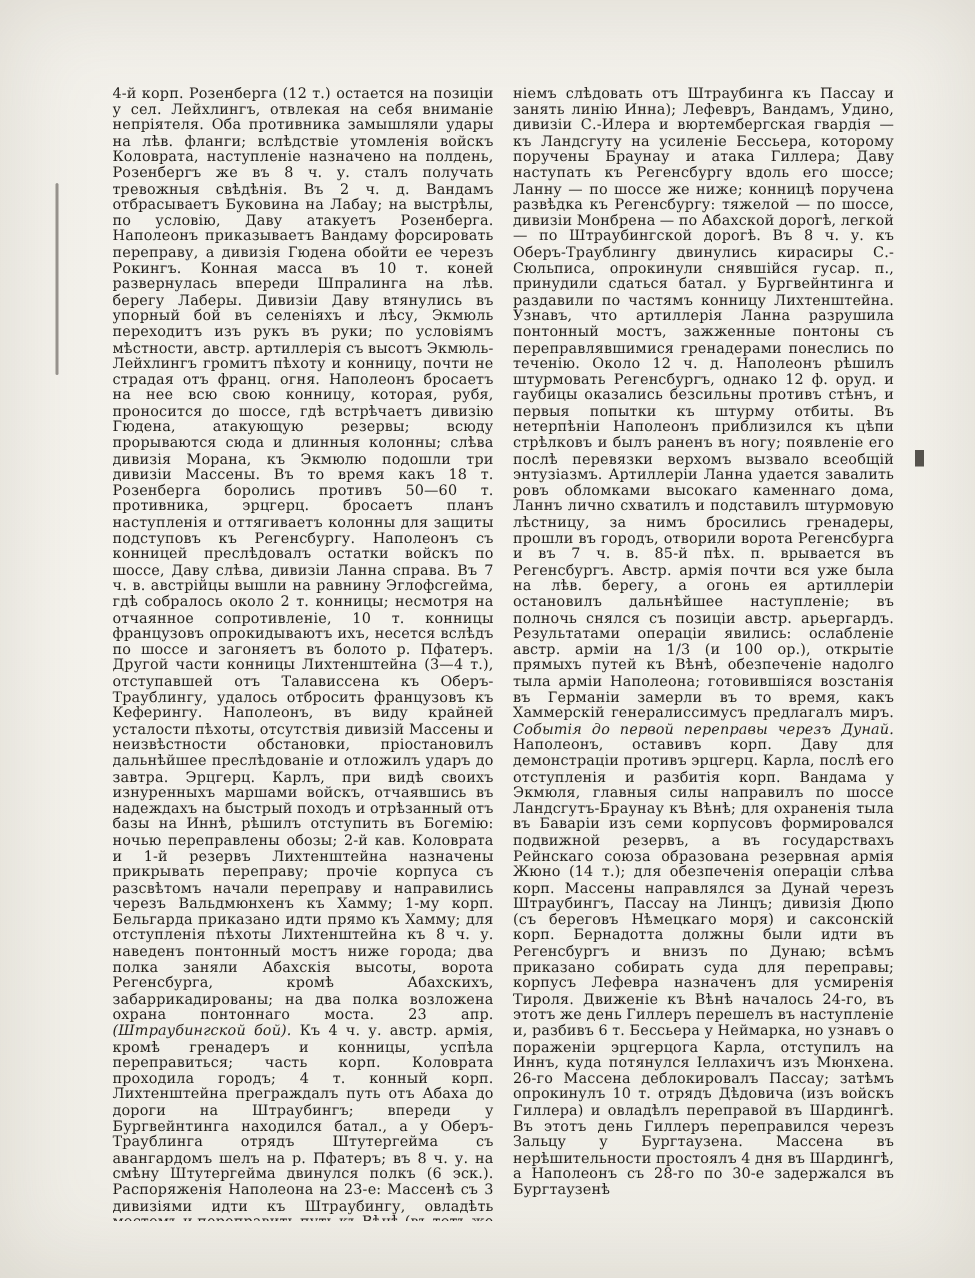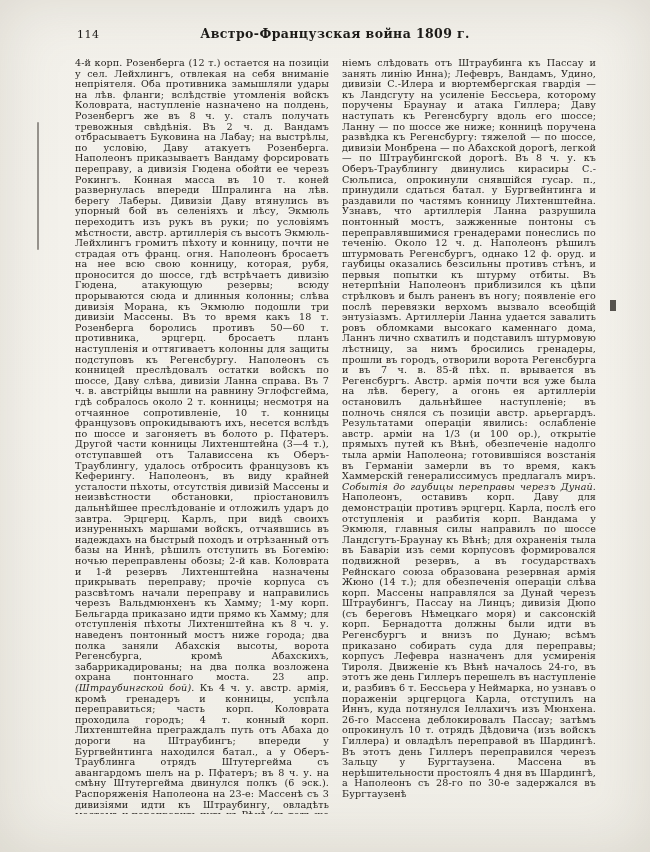--- a/index.html
+++ b/index.html
@@ -82,31 +82,27 @@
   }
 </style>
 </head>
 <body>
 
 <div class="page">
 
   <div class="artifact-line"></div>
   <div class="artifact-dot"></div>
 
-  <div class="header">
-    <span class="pagenum">114</span>
-    <span class="title">Австро-Французская война 1809 г.</span>
-  </div>
 
   <div class="columns">
     <div class="col">
       <span>4-й корп. Розенберга (12 т.) остается на позиціи у сел. Лейхлингъ, отвлекая на себя вниманіе непріятеля. Оба противника замышляли удары на лѣв. фланги; вслѣдствіе утомленія войскъ Коловрата, наступленіе назначено на полдень, Розенбергъ же въ 8 ч. у. сталъ получать тревожныя свѣдѣнія. Въ 2 ч. д. Вандамъ отбрасываетъ Буковина на Лабау; на выстрѣлы, по условію, Даву атакуетъ Розенберга. Наполеонъ приказываетъ Вандаму форсировать переправу, а дивизія Гюдена обойти ее черезъ Рокингъ. Конная масса въ 10 т. коней развернулась впереди Шпралинга на лѣв. берегу Лаберы. Дивизіи Даву втянулись въ упорный бой въ селеніяхъ и лѣсу, Экмюль переходитъ изъ рукъ въ руки; по условіямъ мѣстности, австр. артиллерія съ высотъ Экмюль-Лейхлингъ громитъ пѣхоту и конницу, почти не страдая отъ франц. огня. Наполеонъ бросаетъ на нее всю свою конницу, которая, рубя, проносится до шоссе, гдѣ встрѣчаетъ дивизію Гюдена, атакующую резервы; всюду прорываются сюда и длинныя колонны; слѣва дивизія Морана, къ Экмюлю подошли три дивизіи Массены. Въ то время какъ 18 т. Розенберга боролись противъ 50—60 т. противника, эрцгерц. бросаетъ планъ наступленія и оттягиваетъ колонны для защиты подступовъ къ Регенсбургу. Наполеонъ съ конницей преслѣдовалъ остатки войскъ по шоссе, Даву слѣва, дивизіи Ланна справа. Въ 7 ч. в. австрійцы вышли на равнину Эглофсгейма, гдѣ собралось около 2 т. конницы; несмотря на отчаянное сопротивленіе, 10 т. конницы французовъ опрокидываютъ ихъ, несется вслѣдъ по шоссе и загоняетъ въ болото р. Пфатеръ. Другой части конницы Лихтенштейна (3—4 т.), отступавшей отъ Талависсена къ Оберъ-Траублингу, удалось отбросить французовъ къ Кеферингу. Наполеонъ, въ виду крайней усталости пѣхоты, отсутствія дивизій Массены и неизвѣстности обстановки, пріостановилъ дальнѣйшее преслѣдованіе и отложилъ ударъ до завтра. Эрцгерц. Карлъ, при видѣ своихъ изнуренныхъ маршами войскъ, отчаявшись въ надеждахъ на быстрый походъ и отрѣзанный отъ базы на Иннѣ, рѣшилъ отступить въ Богемію: ночью переправлены обозы; 2-й кав. Коловрата и 1-й резервъ Лихтенштейна назначены прикрывать переправу; прочіе корпуса съ разсвѣтомъ начали переправу и направились черезъ Вальдмюнхенъ къ Хамму; 1-му корп. Бельгарда приказано идти прямо къ Хамму; для отступленія пѣхоты Лихтенштейна къ 8 ч. у. наведенъ понтонный мостъ ниже города; два полка заняли Абахскія высоты, ворота Регенсбурга, кромѣ Абахскихъ, забаррикадированы; на два полка возложена охрана понтоннаго моста. 23 апр.</span>
        <span class="it">(Штраубингской бой).</span>
        <span>Къ 4 ч. у. австр. армія, кромѣ гренадеръ и конницы, успѣла переправиться; часть корп. Коловрата проходила городъ; 4 т. конный корп. Лихтенштейна преграждалъ путь отъ Абаха до дороги на Штраубингъ; впереди у Бургвейнтинга находился батал., а у Оберъ-Траублинга отрядъ Штутергейма съ авангардомъ шелъ на р. Пфатеръ; въ 8 ч. у. на смѣну Штутергейма двинулся полкъ (6 эск.). Распоряженія Наполеона на 23-е: Массенѣ съ 3 дивизіями идти къ Штраубингу, овладѣть мостомъ и переправить путь къ Вѣнѣ (въ тотъ же день замѣнено приказа-</span>
     </div>
     <div class="col">
       <span>ніемъ слѣдовать отъ Штраубинга къ Пассау и занять линію Инна); Лефевръ, Вандамъ, Удино, дивизіи С.-Илера и вюртембергская гвардія — къ Ландсгуту на усиленіе Бессьера, которому поручены Браунау и атака Гиллера; Даву наступать къ Регенсбургу вдоль его шоссе; Ланну — по шоссе же ниже; конницѣ поручена развѣдка къ Регенсбургу: тяжелой — по шоссе, дивизіи Монбрена — по Абахской дорогѣ, легкой — по Штраубингской дорогѣ. Въ 8 ч. у. къ Оберъ-Траублингу двинулись кирасиры С.-Сюльписа, опрокинули снявшійся гусар. п., принудили сдаться батал. у Бургвейнтинга и раздавили по частямъ конницу Лихтенштейна. Узнавъ, что артиллерія Ланна разрушила понтонный мостъ, зажженные понтоны съ переправлявшимися гренадерами понеслись по теченію. Около 12 ч. д. Наполеонъ рѣшилъ штурмовать Регенсбургъ, однако 12 ф. оруд. и гаубицы оказались безсильны противъ стѣнъ, и первыя попытки къ штурму отбиты. Въ нетерпѣніи Наполеонъ приблизился къ цѣпи стрѣлковъ и былъ раненъ въ ногу; появленіе его послѣ перевязки верхомъ вызвало всеобщій энтузіазмъ. Артиллеріи Ланна удается завалить ровъ обломками высокаго каменнаго дома, Ланнъ лично схватилъ и подставилъ штурмовую лѣстницу, за нимъ бросились гренадеры, прошли въ городъ, отворили ворота Регенсбурга и въ 7 ч. в. 85-й пѣх. п. врывается въ Регенсбургъ. Австр. армія почти вся уже была на лѣв. берегу, а огонь ея артиллеріи остановилъ дальнѣйшее наступленіе; въ полночь снялся съ позиціи австр. арьергардъ. Результатами операціи явились: ослабленіе австр. арміи на 1/3 (и 100 ор.), открытіе прямыхъ путей къ Вѣнѣ, обезпеченіе надолго тыла арміи Наполеона; готовившіяся возстанія въ Германіи замерли въ то время, какъ Хаммерскій генералиссимусъ предлагалъ миръ.</span>
-       <span class="it">Событія до гаубицы переправы черезъ Дунай.</span>
+       <span class="it">Событія до первой переправы черезъ Дунай.</span>
        <span>Наполеонъ, оставивъ корп. Даву для демонстраціи противъ эрцгерц. Карла, послѣ его отступленія и разбитія корп. Вандама у Экмюля, главныя силы направилъ по шоссе Ландсгутъ-Браунау къ Вѣнѣ; для охраненія тыла въ Баваріи изъ семи корпусовъ формировался подвижной резервъ, а въ государствахъ Рейнскаго союза образована резервная армія Жюно (14 т.); для обезпеченія операціи слѣва корп. Массены направлялся за Дунай черезъ Штраубингъ, Пассау на Линцъ; дивизія Дюпо (съ береговъ Нѣмецкаго моря) и саксонскій корп. Бернадотта должны были идти въ Регенсбургъ и внизъ по Дунаю; всѣмъ приказано собирать суда для переправы; корпусъ Лефевра назначенъ для усмиренія Тироля. Движеніе къ Вѣнѣ началось 24-го, въ этотъ же день Гиллеръ перешелъ въ наступленіе и, разбивъ 6 т. Бессьера у Неймарка, но узнавъ о пораженіи эрцгерцога Карла, отступилъ на Иннъ, куда потянулся Іеллахичъ изъ Мюнхена. 26-го Массена деблокировалъ Пассау; затѣмъ опрокинулъ 10 т. отрядъ Дѣдовича (изъ войскъ Гиллера) и овладѣлъ переправой въ Шардингѣ. Въ этотъ день Гиллеръ переправился черезъ Зальцу у Бургтаузена. Массена въ нерѣшительности простоялъ 4 дня въ Шардингѣ, а Наполеонъ съ 28-го по 30-е задержался въ Бургтаузенѣ</span>
     </div>
   </div>
 
 </div>
 
 </body></html>

